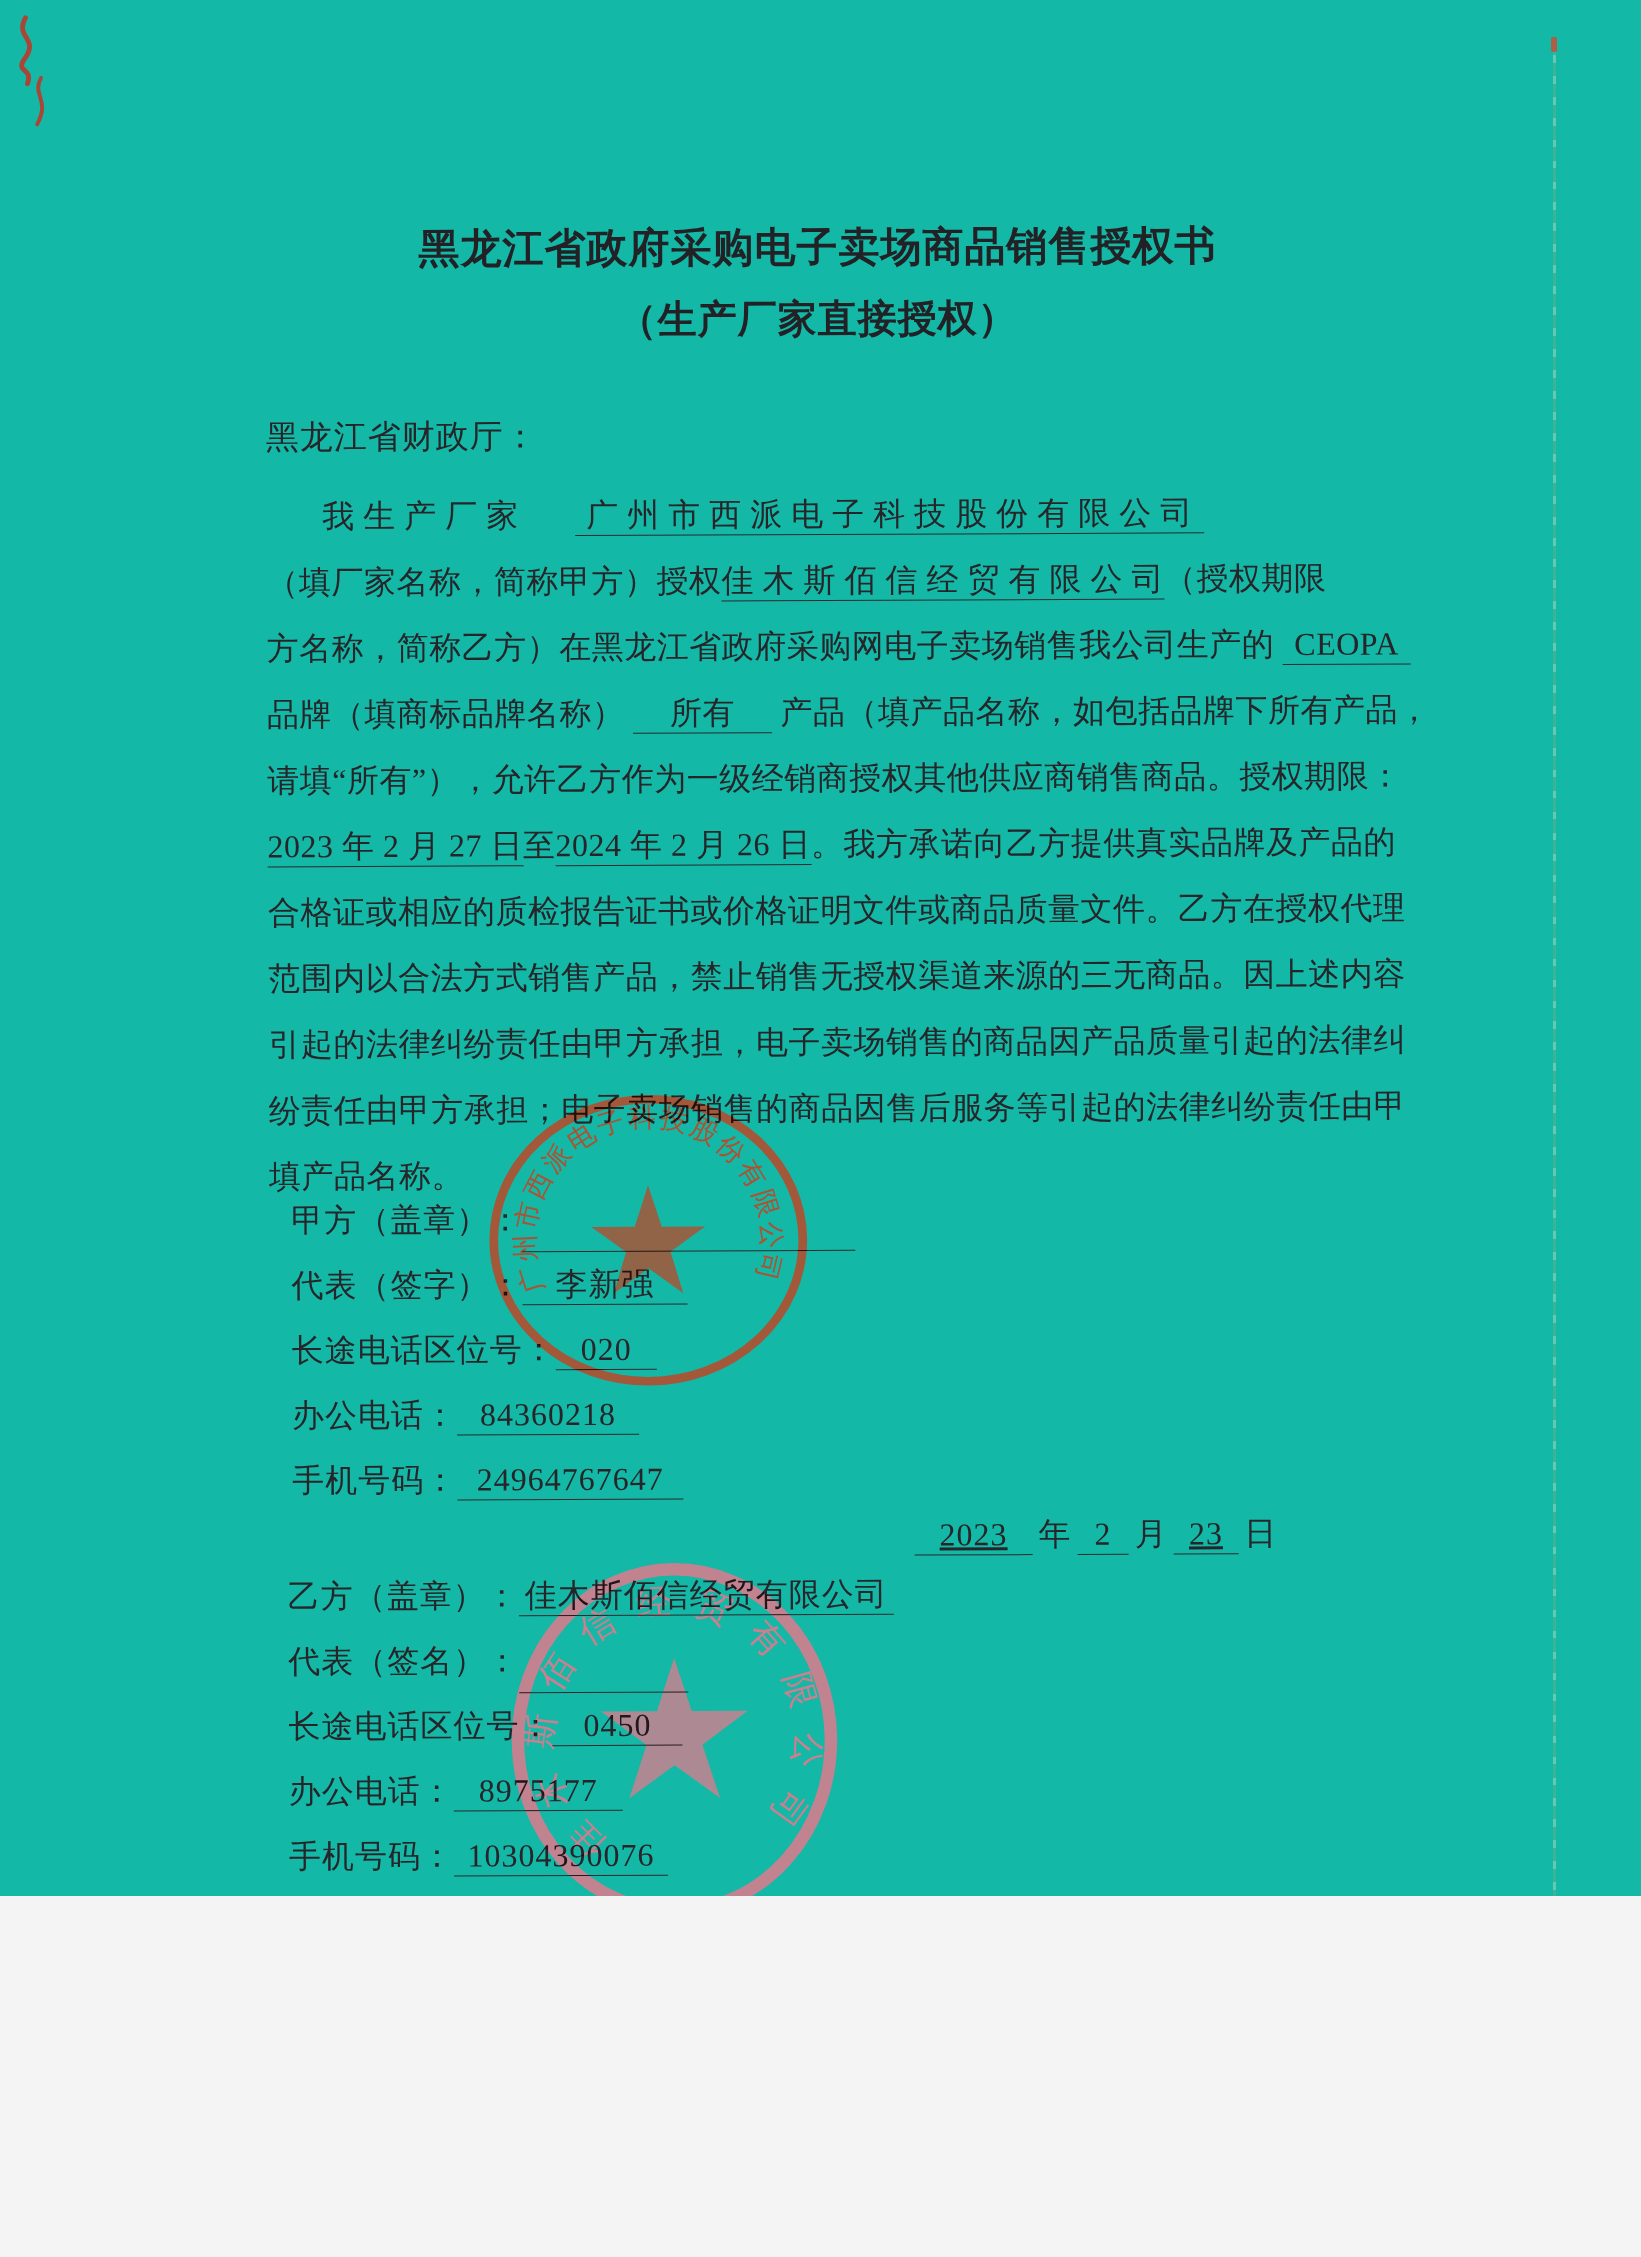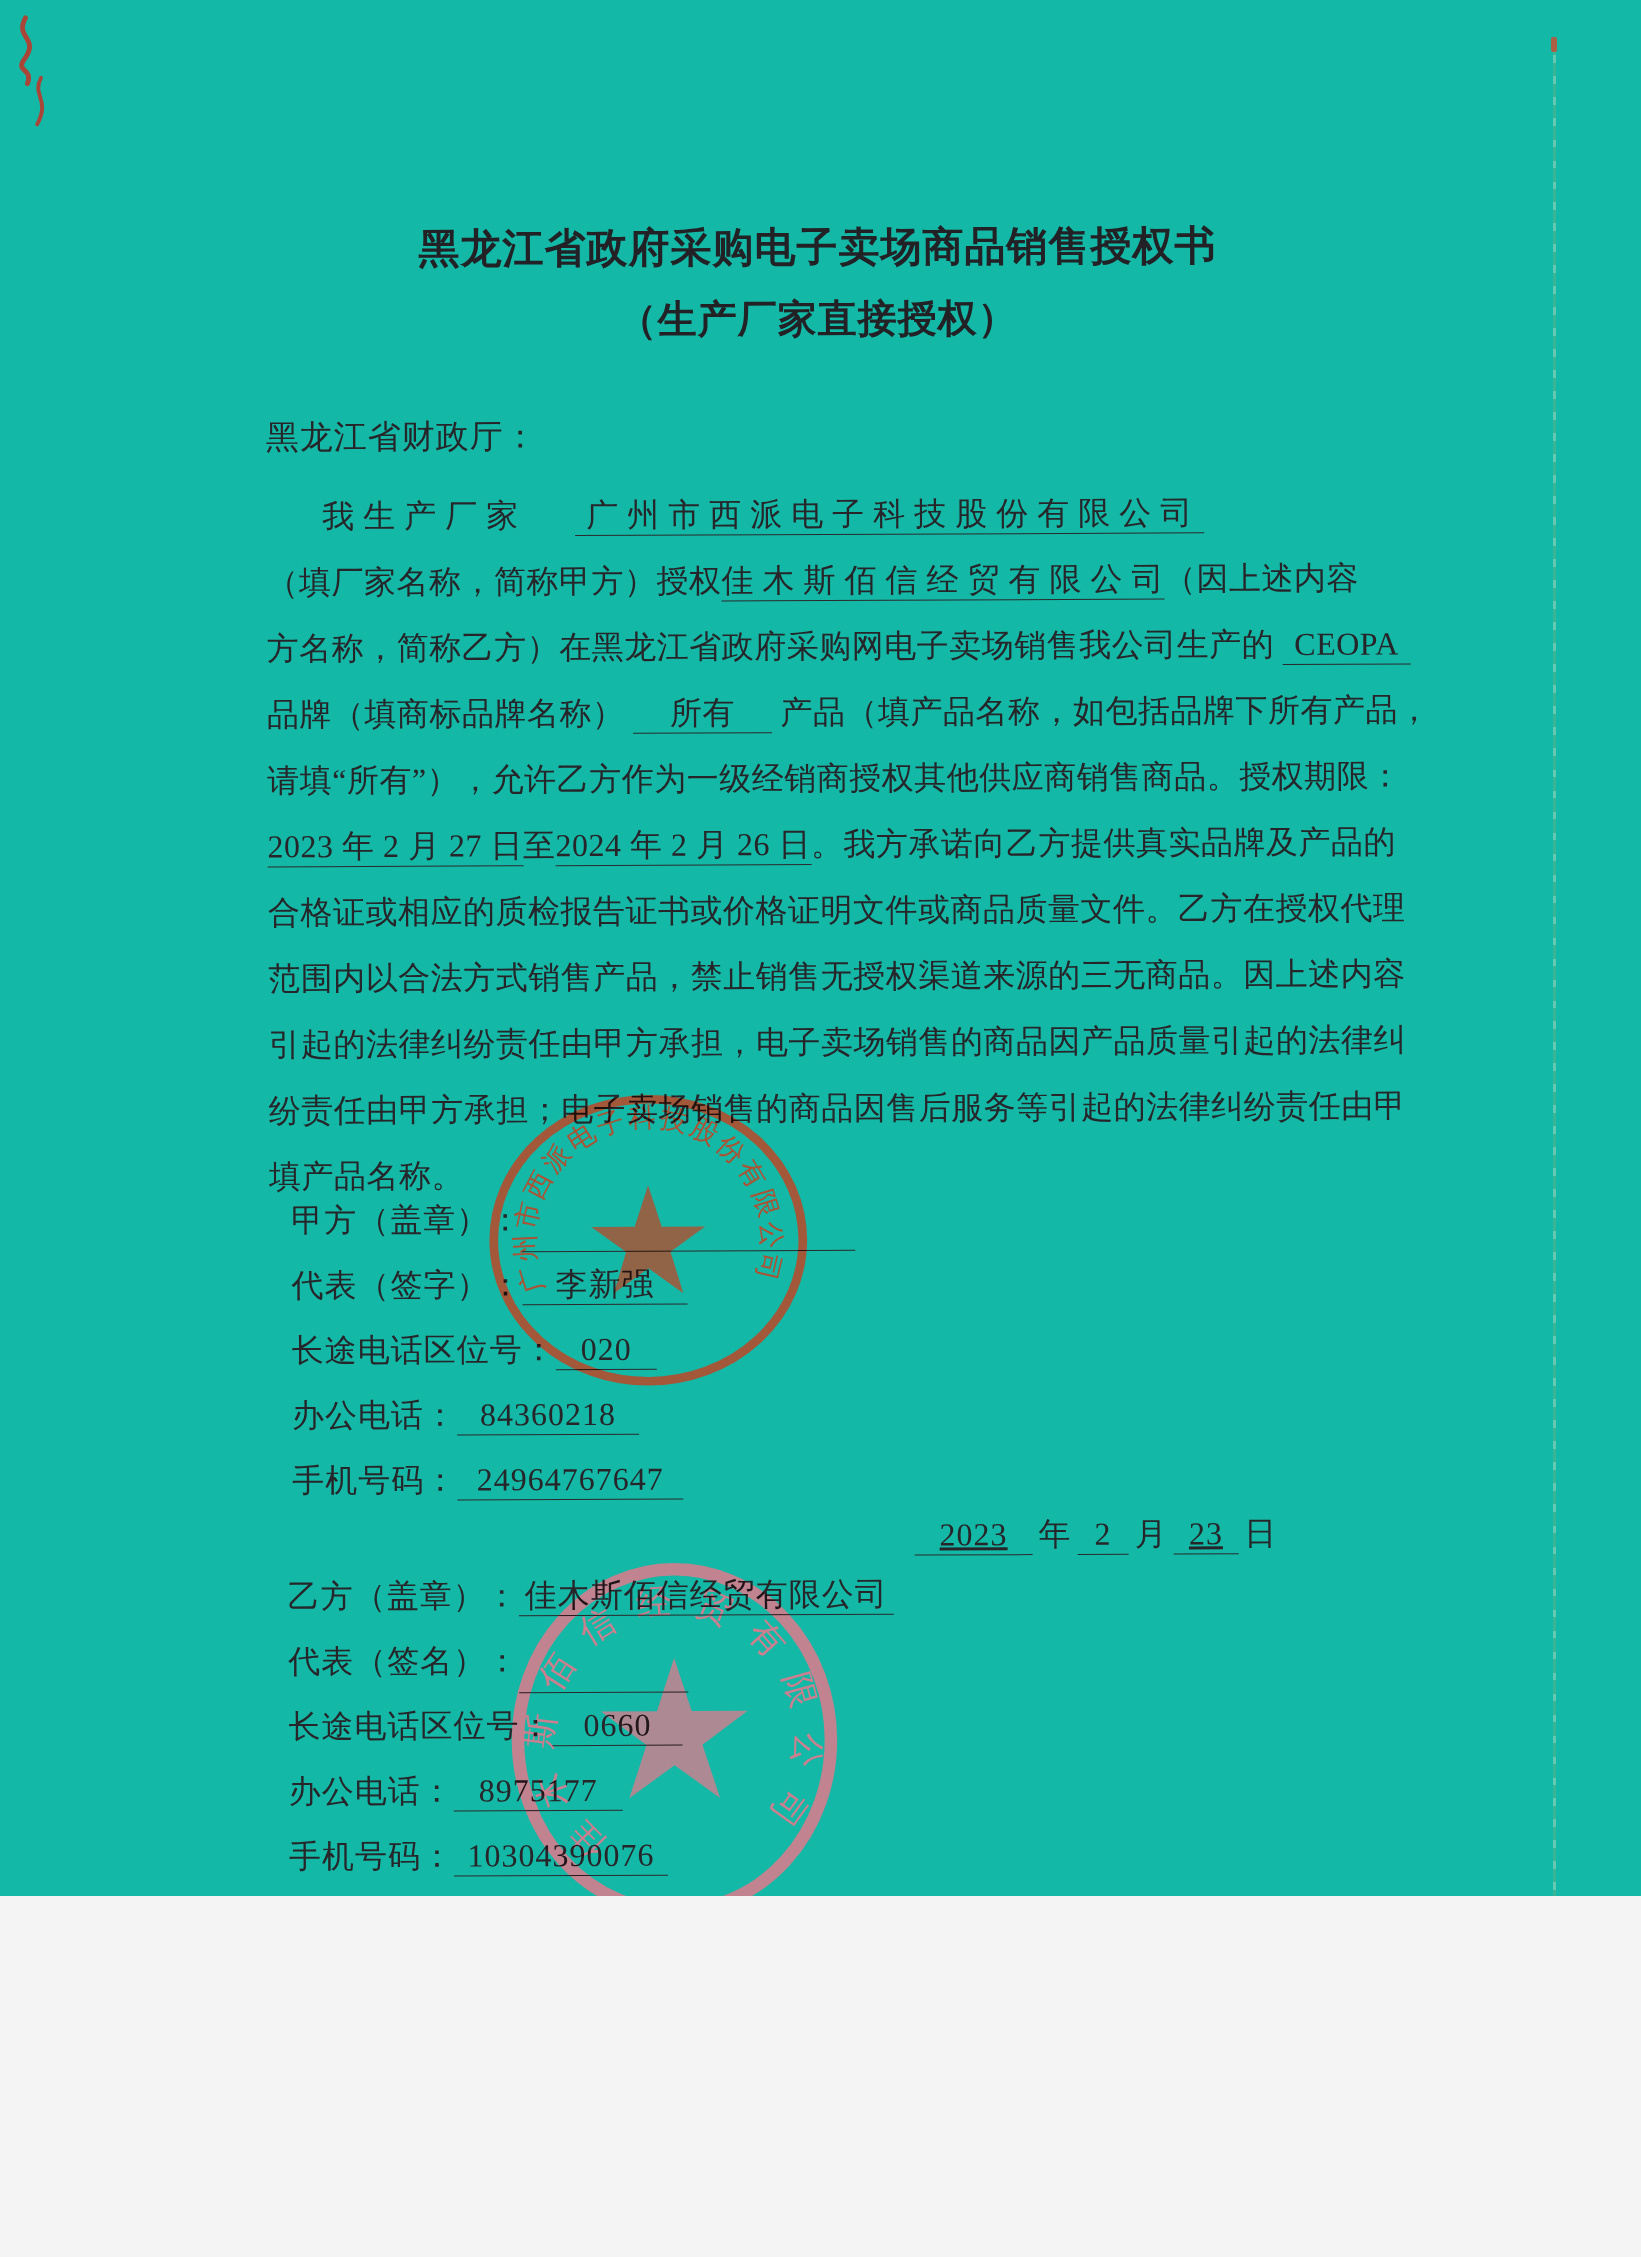--- a/index.html
+++ b/index.html
@@ -91,21 +91,21 @@
 
     <div class="salutation">黑龙江省财政厅：</div>
 
     <div class="body-block">
       <div class="line indent">
         <span>我 生 产 厂 家</span>
         <span style="display:inline-block;width:39px;"></span>
         <span class="ul ul-pad">广 州 市 西 派 电 子 科 技 股 份 有 限 公 司</span>
       </div>
       <div class="line">
-        <span>（填厂家名称，简称甲方）授权</span><span class="ul">佳 木 斯 佰 信 经 贸 有 限 公 司</span><span>（因上述内容</span>
+        <span>（填厂家名称，简称甲方）授权</span><span class="ul">佳 木 斯 佰 信 经 贸 有 限 公 司</span><span>（授权期限</span>
       </div>
       <div class="line">
         <span>方名称，简称乙方）在黑龙江省政府采购网电子卖场销售我公司生产的</span>
         <span class="ul ul-pad">CEOPA</span>
       </div>
       <div class="line">
         <span>品牌（填商标品牌名称）</span>
         <span class="ul ul-wide">所有</span>
         <span>产品（填产品名称，如包括品牌下所有产品，</span>
       </div>
@@ -155,21 +155,21 @@
     </div>
 
     <div class="party party-b">
       <div class="row">
         <span>乙方（盖章）：</span><span class="ul" style="padding:0 5.8px 1.9px;">佳木斯佰信经贸有限公司</span>
       </div>
       <div class="row">
         <span>代表（签名）：</span><span class="blank-ul blank-b"></span>
       </div>
       <div class="row">
-        <span>长途电话区位号：</span><span class="ul" style="padding:0 31px 1.9px;">0660</span>
+        <span>长途电话区位号：</span><span class="ul" style="padding:0 31px 1.9px;">0450</span>
       </div>
       <div class="row">
         <span>办公电话：</span><span class="ul" style="padding:0 25px 1.9px;">8975177</span>
       </div>
       <div class="row">
         <span>手机号码：</span><span class="ul" style="padding:0 13.5px 1.9px;">10304390076</span>
       </div>
     </div>
 
     <div class="date-line date-b">

